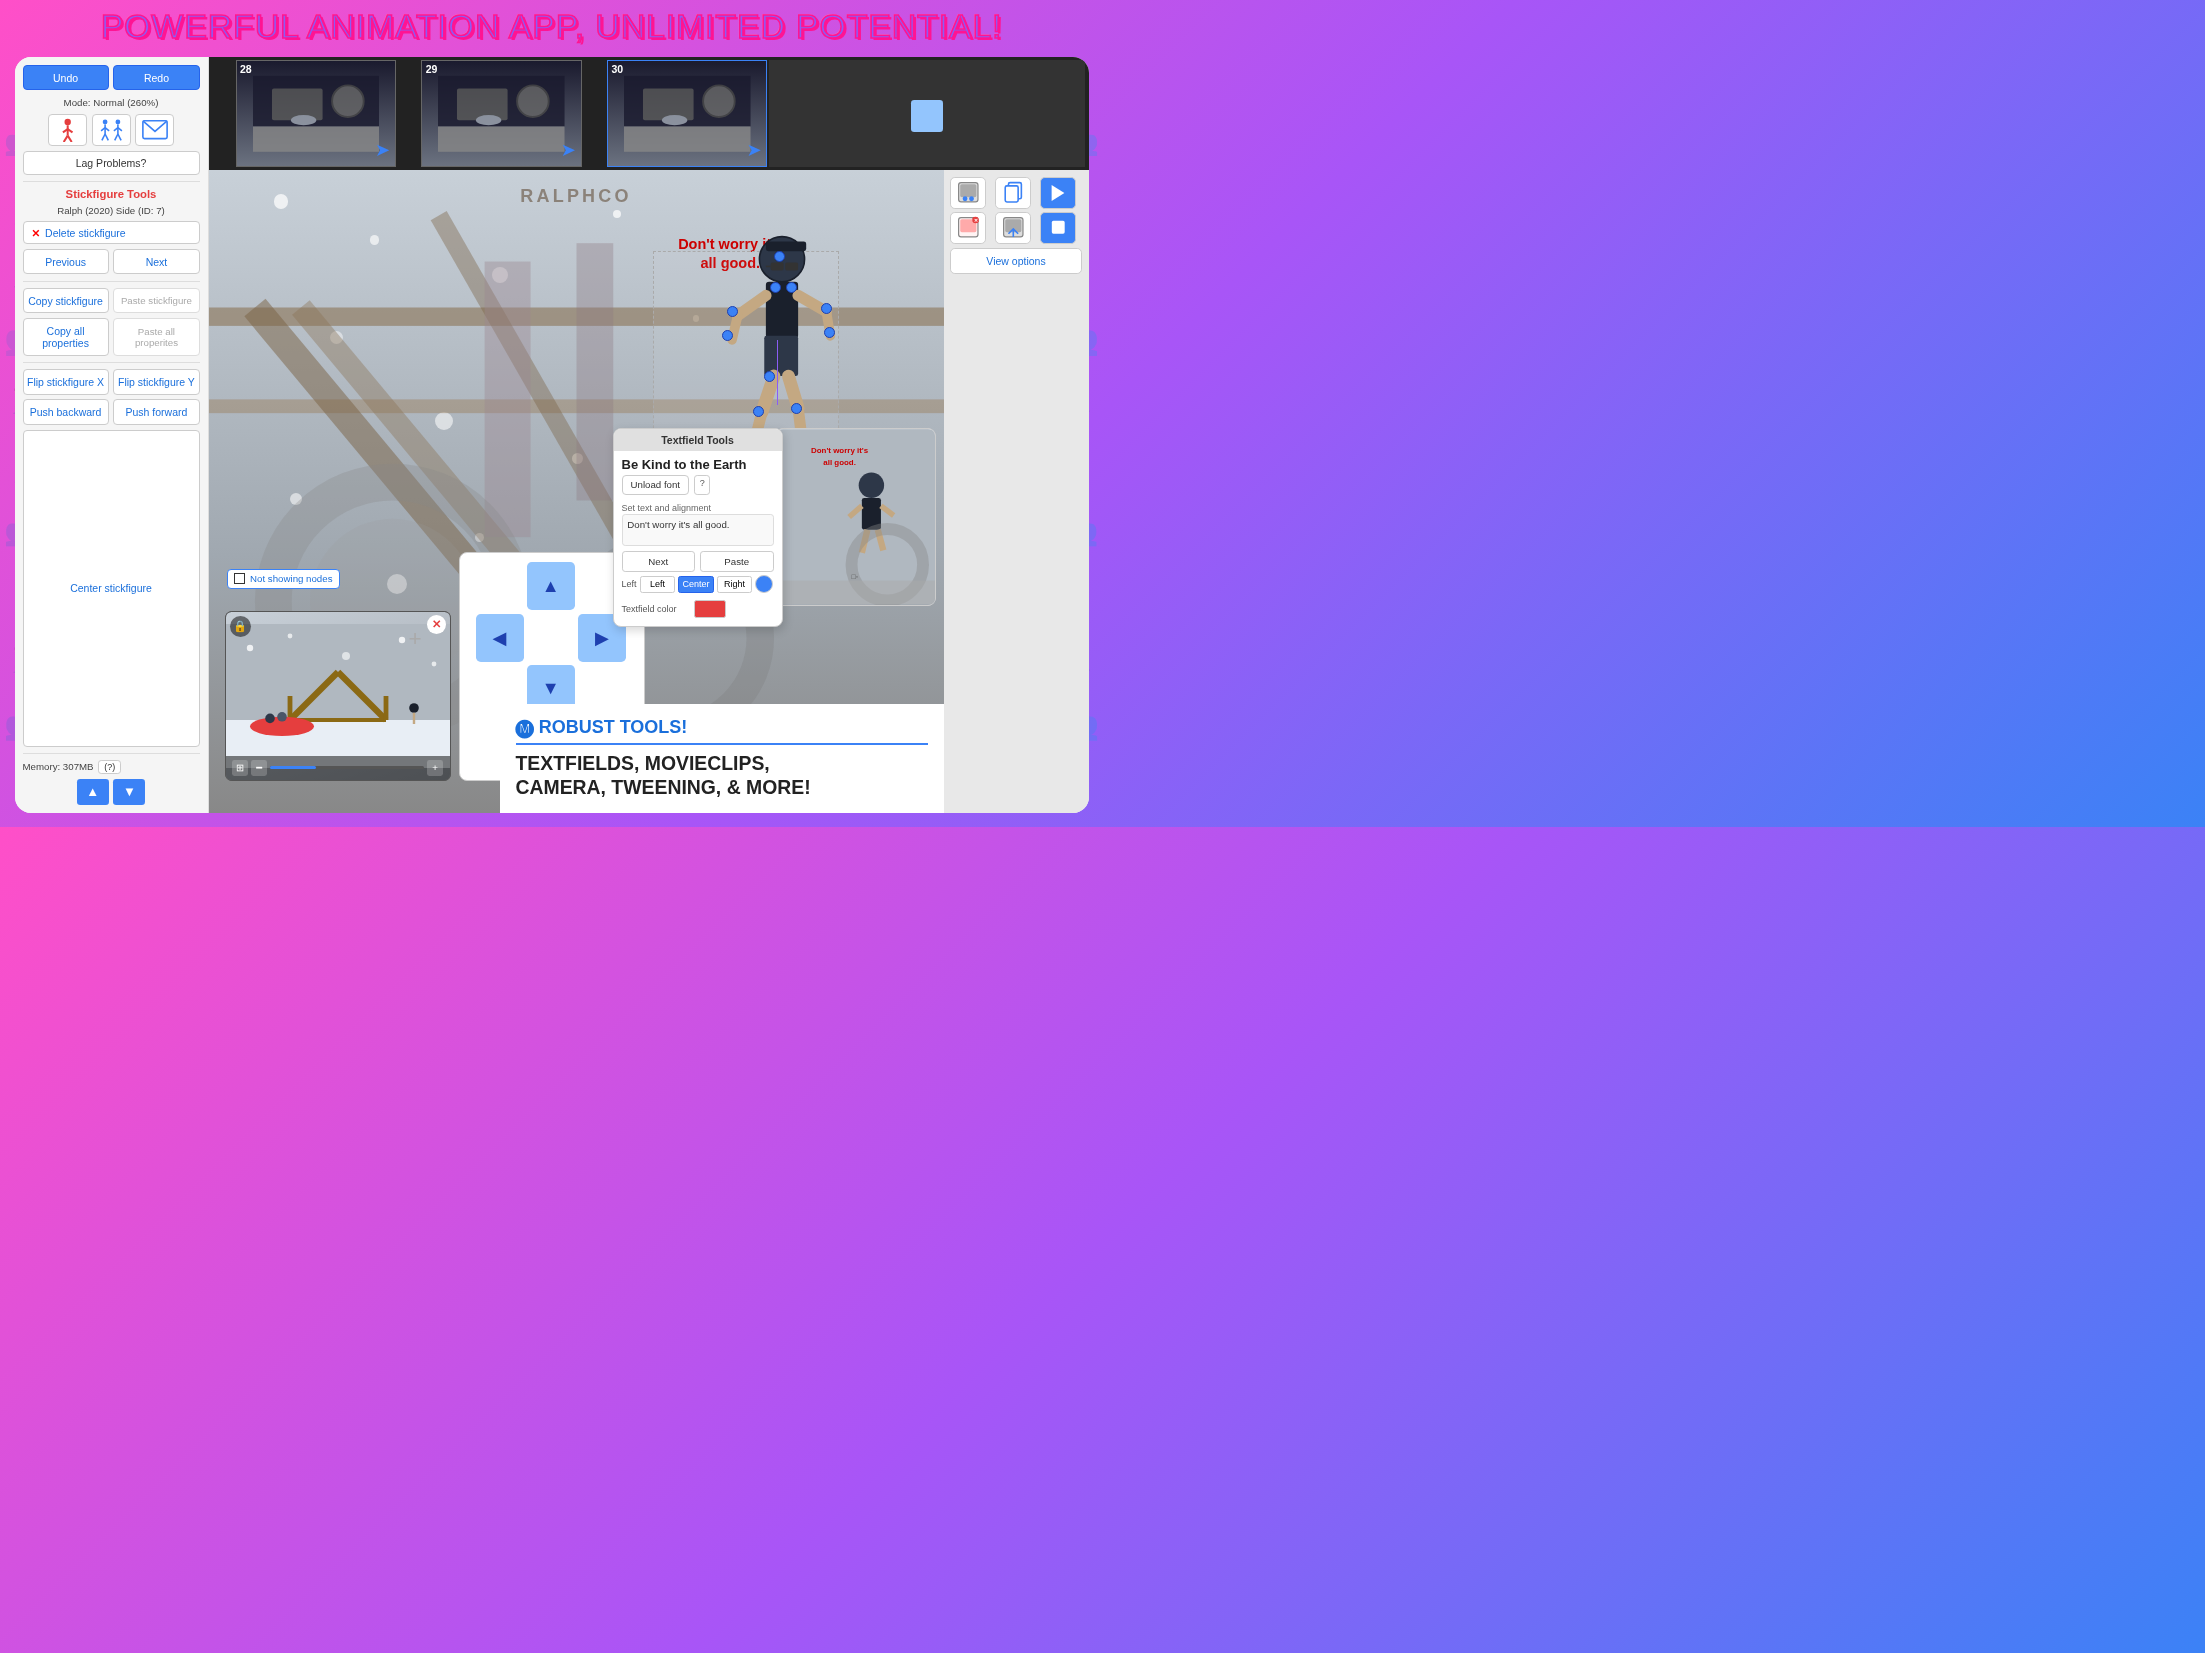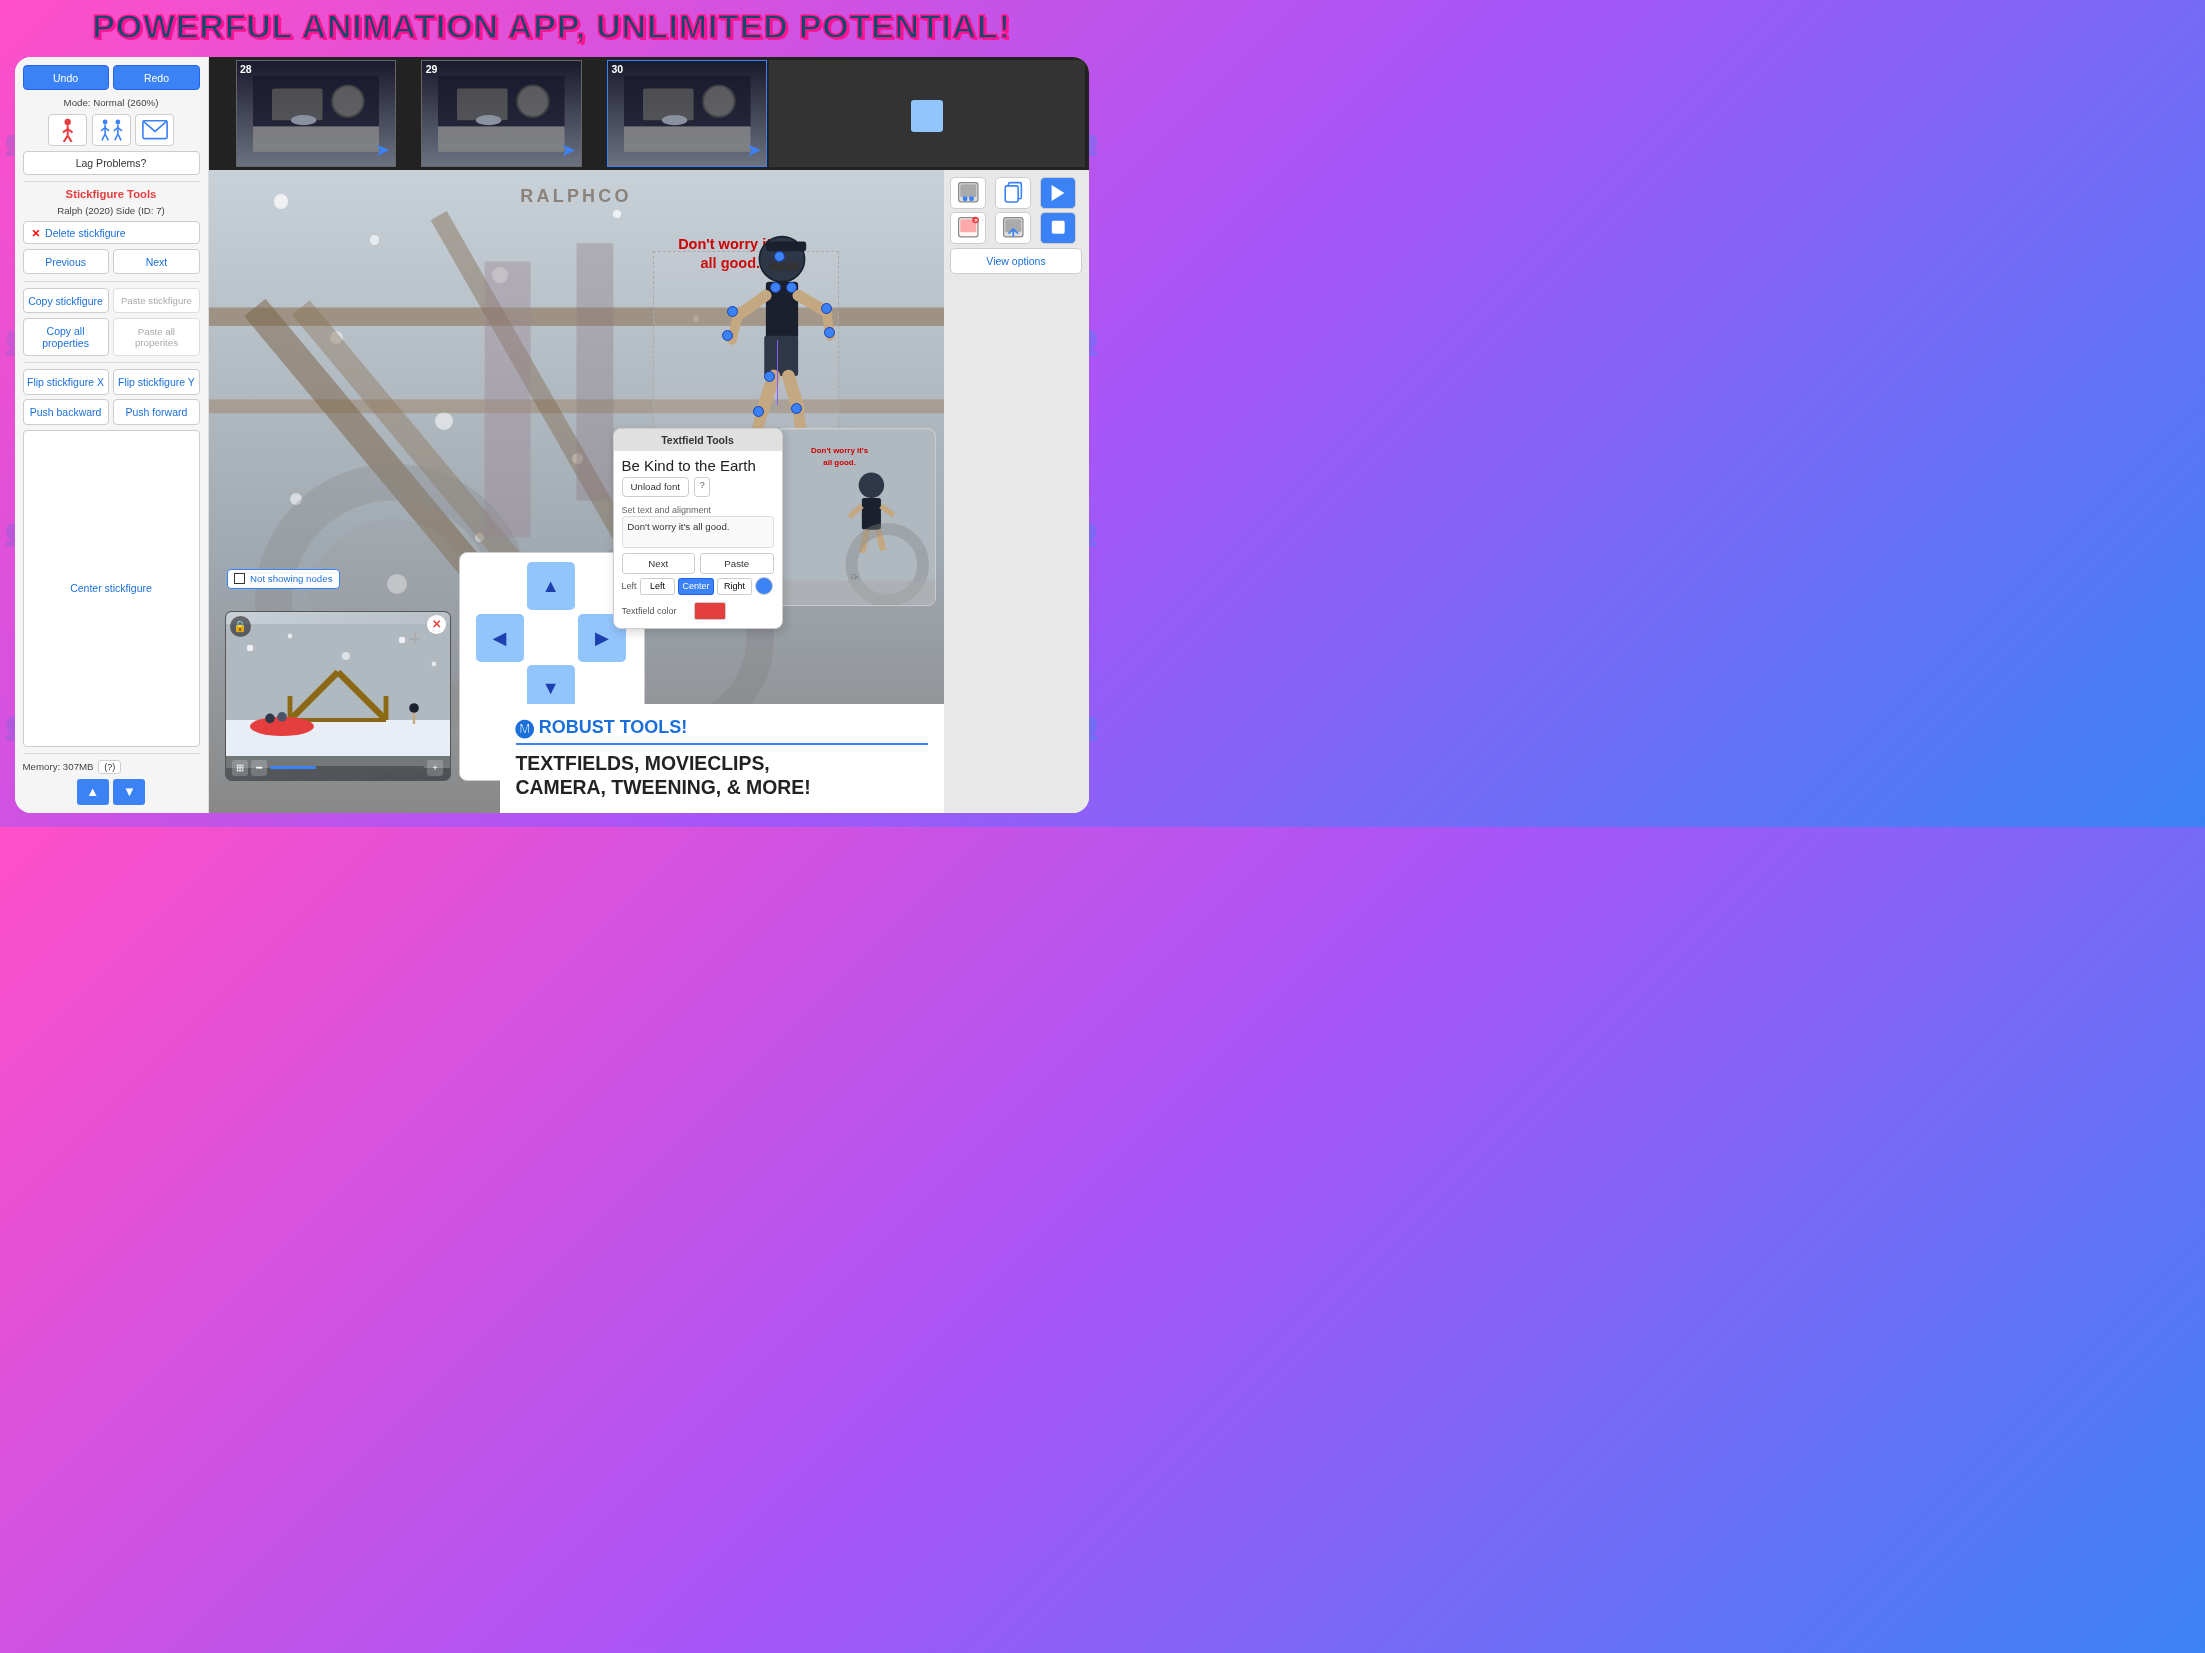--- a/index.html
+++ b/index.html
@@ -21,22 +21,22 @@
       position: absolute;
       color: rgba(255,255,255,0.25);
       font-size: 22.6px;
     }
     .header-title {
       position: absolute;
       top: 6.5px;
       left: 50%;
       transform: translateX(-50%);
       font-size: 34px;
-      font-weight: 700;
-      color: #0c4a6e;
+      font-weight: 400;
+      color: #8b5cf6;
       text-shadow: 2.4px 2.4px 0 #ff1493, -0.8px -0.8px 0 #ff69b4;
       white-space: nowrap;
       letter-spacing: 0.8px;
       -webkit-text-stroke: 1.6px #ff1493;
       z-index: 10;
     }
     .main-container {
       position: absolute;
       top: 57px;
       left: 14.5px;
@@ -487,22 +487,22 @@
       background: #e0e0e0;
       border-radius: 6.5px 6.5px 0 0;
       padding: 4.8px 8px;
       font-size: 10.5px;
       font-weight: bold;
       color: #333;
       text-align: center;
     }
     .tf-title-text {
       padding: 6.5px 8px 3.2px;
-      font-size: 15px;
-      font-weight: normal;
+      font-size: 13px;
+      font-weight: bold;
       color: #222;
     }
     .tf-unload-row {
       display: flex;
       gap: 4.8px;
       padding: 0 8px 6.5px;
     }
     .tf-unload-btn {
       background: white;
       border: 0.8px solid #ccc;

